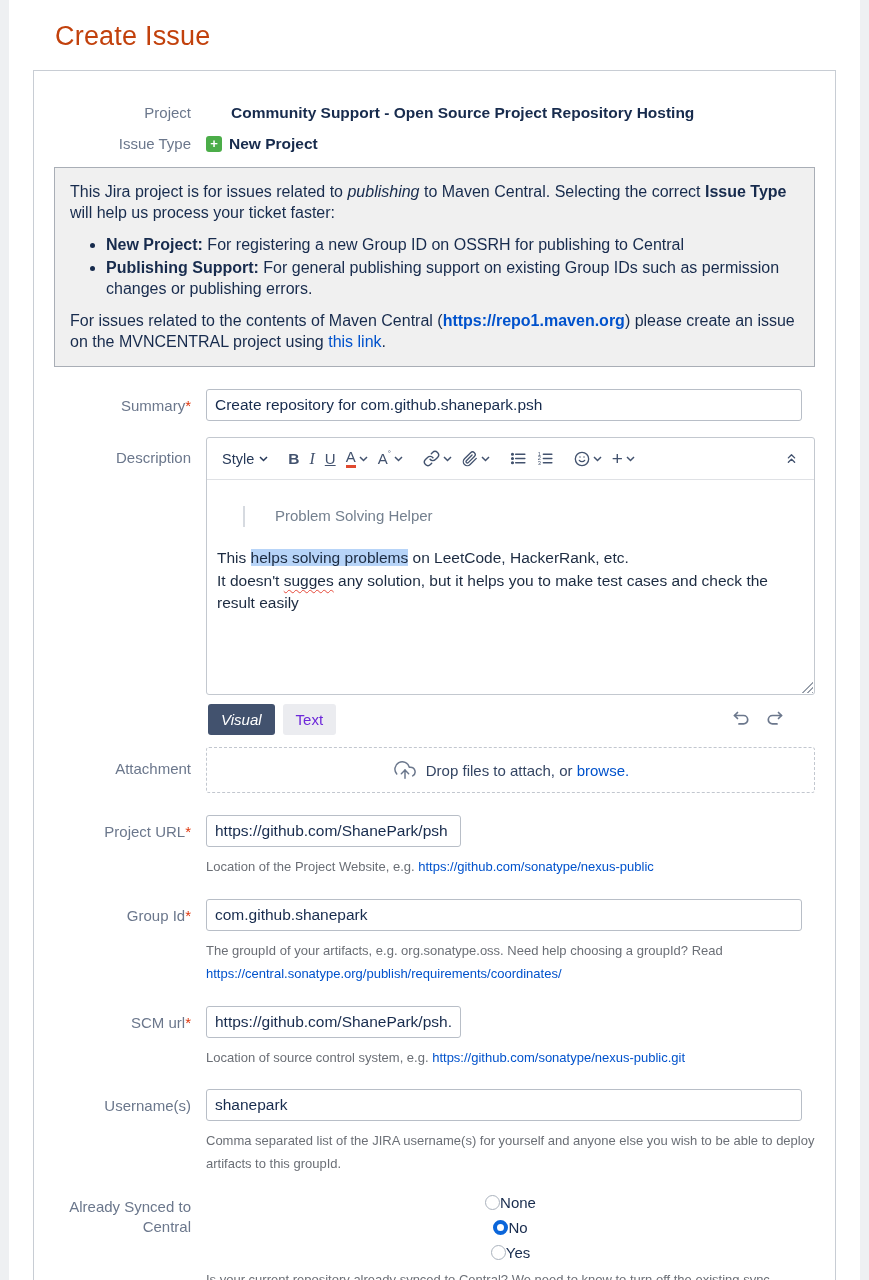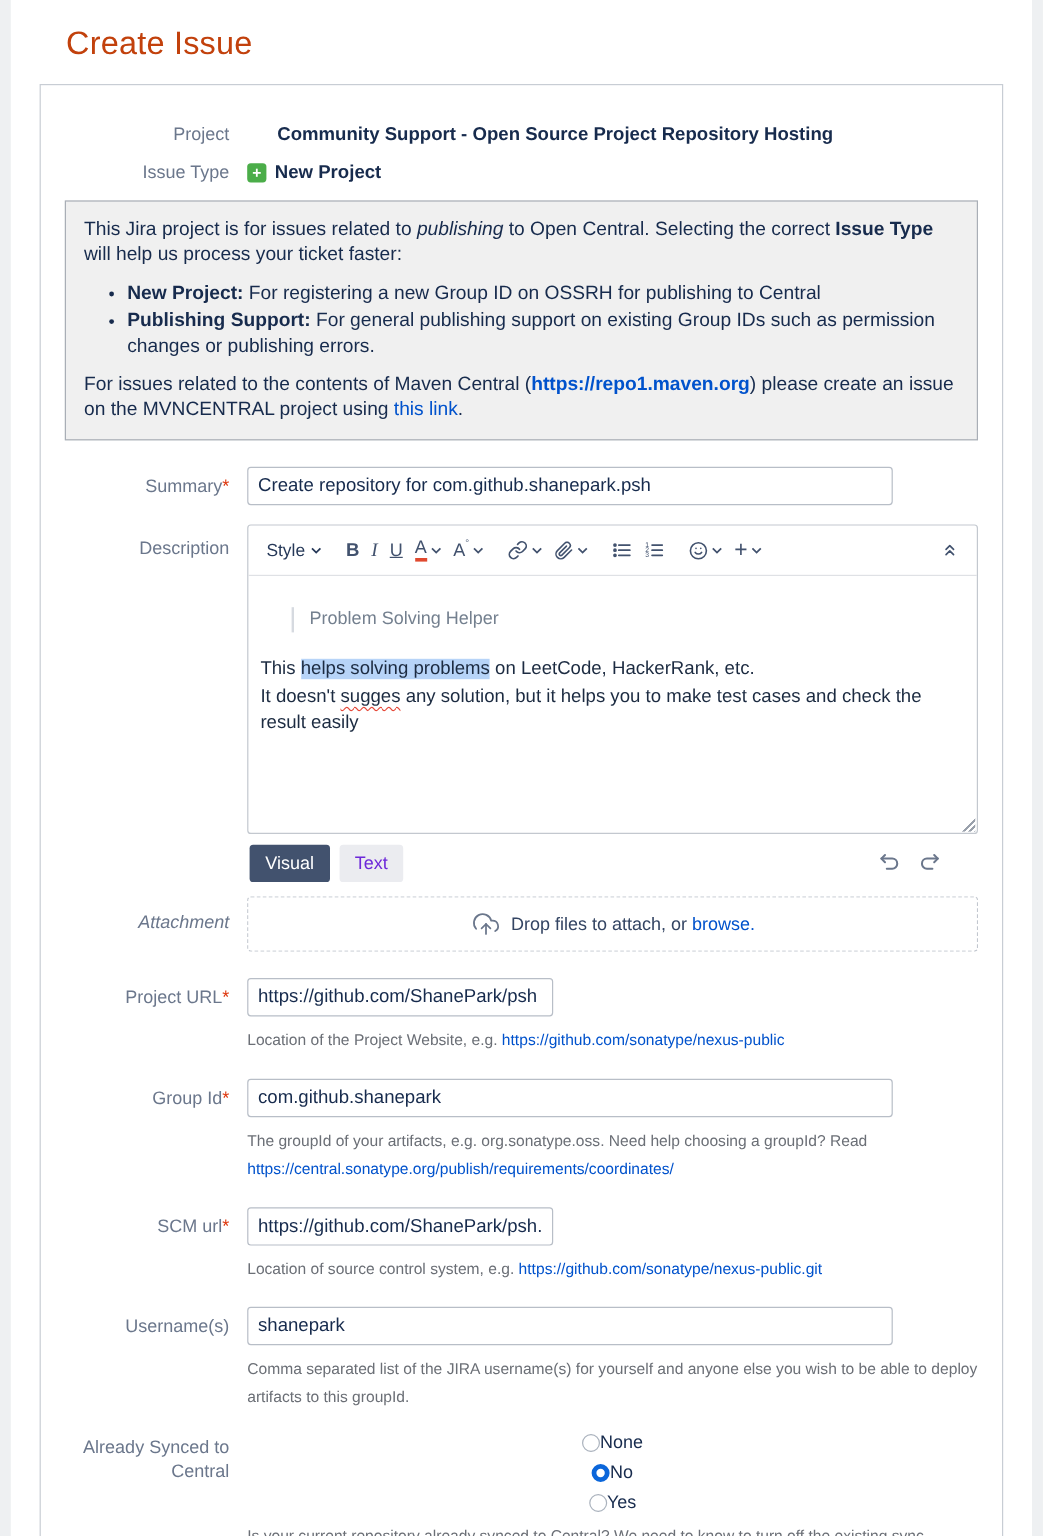--- a/index.html
+++ b/index.html
@@ -21,49 +21,49 @@
   .info-box{background:#f0f0f0;border:1px solid #a9aeb6;padding:13px 15px 14px;margin:4px 0 22px;font-size:16px;line-height:1.32;color:#172b4d;}
   .info-box em{font-style:italic;}
   .info-box strong{font-weight:700;}
   .info-box ul{margin:11px 0 11px 0;padding-left:36px;}
   .info-box li{margin-bottom:2px;}
   a.link{color:#0052cc;text-decoration:none;cursor:pointer;}
   a.link.bold{font-weight:700;}
 
   
   .text-input{border:1px solid #b8bec7;border-radius:3px;padding:6px 8px;font-size:15.5px;font-family:inherit;color:#172b4d;background:#fff;height:32px;}
-  .w-wide{width:538px;}
+  .w-wide{width:596px;}
   .w-narrow{width:255px;}
   .help{margin-top:9px;font-size:13px;color:#6b6f76;line-height:1.75;max-width:630px;}
   .help a.link{font-size:13px;}
 
   
   .editor{width:100%;max-width:632px;}
   .editor-box{border:1px solid #c3c8cf;border-radius:3px;background:#fff;}
   .editor-toolbar{display:flex;align-items:center;height:42px;padding:0 10px;border-bottom:1px solid #dfe1e5;color:#42526e;}
   .tb{background:none;border:none;color:#42526e;font-family:Liberation Sans, sans-serif;font-size:15px;display:inline-flex;align-items:center;gap:3px;padding:4px 5px;cursor:pointer;}
   .tb svg{display:block;}
   .tb.g{margin-left:10px;}
   .tb-style{font-size:14.5px;color:#253858;gap:5px;}
   .tb-b{font-weight:700;font-size:15.5px;}
   .tb-i{font-style:italic;font-family:"Liberation Serif","DejaVu Serif",serif;font-size:16px;}
   .tb-u{text-decoration:underline;}
   .color-a{border-bottom:3px solid #e0492f;line-height:1.05;font-size:15px;}
   .fmt-a{font-size:15px;line-height:1.05;}
   .fmt-a sup{font-size:8px;position:relative;top:-2px;}
   .tb-right{margin-left:auto;}
   .editor-content{position:relative;min-height:214px;padding:12px 10px 14px;font-size:15.5px;line-height:1.38;color:#1c2b41;cursor:text;}
-  .quote{margin:14px 0 20px 26px;padding-left:13px;border-left:2px solid #d6dae0;color:#74808f;font-size:15px;}
+  .quote{margin:14px 0 20px 26px;padding-left:30px;border-left:2px solid #d6dae0;color:#74808f;font-size:15px;}
   .editor-content p{margin:0 0 2px;}
   .hl{background:#b7d4f8;}
   .misspell{text-decoration-line:underline;text-decoration-style:wavy;text-decoration-color:#e5493a;text-decoration-thickness:1px;text-underline-offset:3px;}
   .resize-handle{position:absolute;right:1px;bottom:1px;width:12px;height:12px;clip-path:polygon(100% 0,100% 100%,0 100%);background:repeating-linear-gradient(135deg,transparent 0 2px,#99a0ab 2px 3.5px);cursor:nwse-resize;}
   .editor-footer{display:flex;align-items:center;padding:9px 2px 2px;gap:8px;}
   .mode-btn{border:none;border-radius:3px;font-family:inherit;font-size:15px;padding:7px 13px;cursor:pointer;background:#ebecf0;color:#6d28d9;}
-  .mode-btn.active{background:#42526e;color:#fff;}
+  .mode-btn.active{background:#42526e;color:#fff;font-style:italic;}
   .hist{background:none;border:none;color:#6b778c;padding:2px;cursor:pointer;}
   .hist-wrap{margin-left:auto;display:flex;gap:10px;padding-right:28px;}
 
   
   .dropzone{border:1.5px dashed #c2c7cf;border-radius:3px;height:46px;display:flex;align-items:center;justify-content:center;gap:8px;font-size:15px;color:#344563;cursor:pointer;max-width:632px;}
   .dropzone svg{color:#6b778c;}
 
   
   .radio-group{padding-top:4px;}
   .radio-row{display:flex;align-items:center;gap:0;margin-bottom:8px;cursor:pointer;font-size:15px;color:#172b4d;justify-content:center;}
@@ -85,21 +85,21 @@
 
     <div class="row" style="margin-bottom:12px;">
       <div class="flabel plain">Issue Type</div>
       <div class="value-strong issue-type-value">
         <span class="type-icon">+</span>
         <span>New Project</span>
       </div>
     </div>
 
     <div class="info-box">
-      <p><span>This Jira project is for issues related to </span><em>publishing</em><span> to Open Central. Selecting the correct </span><strong>Issue Type</strong><span> will help us process your ticket faster:</span></p>
+      <p><span>This Jira project is for issues related to </span><em>publishing</em><span> to Maven Central. Selecting the correct </span><strong>Issue Type</strong><span> will help us process your ticket faster:</span></p>
       <ul>
         <li><strong>New Project:</strong><span> For registering a new Group ID on OSSRH for publishing to Central</span></li>
         <li><strong>Publishing Support:</strong><span> For general publishing support on existing Group IDs such as permission changes or publishing errors.</span></li>
       </ul>
       <p><span>For issues related to the contents of Maven Central (</span><a class="link bold">https://repo1.maven.org</a><span>) please create an issue on the MVNCENTRAL project using </span><a class="link">this link</a><span>.</span></p>
     </div>
 
     <div class="row" style="margin-bottom:16px;">
       <div class="flabel"><span>Summary</span><span class="req">*</span></div>
       <div><input class="text-input w-wide" type="text" value="Create repository for com.github.shanepark.psh" style=""></div>
@@ -210,21 +210,21 @@
             <button class="hist"><svg width="18" height="15" viewBox="0 0 18 15" fill="none" stroke="currentColor" stroke-width="1.7" stroke-linecap="round" stroke-linejoin="round">
                   <polyline points="13.5,1.5 16.5,4.5 13.5,7.5"></polyline>
                   <path d="M16.5 4.5 H7.5 a4.2 4.2 0 0 0 0 8.4 H12"></path>
                 </svg></button>
           </span>
         </div>
       </div>
     </div>
 
     <div class="row" style="margin-bottom:22px;">
-      <div class="flabel" style="padding-top:12px;font-style:italic;">Attachment</div>
+      <div class="flabel" style="padding-top:12px;">Attachment</div>
       <div class="dropzone">
         <svg width="26" height="22" viewBox="0 0 24 24" fill="none" stroke="currentColor" stroke-width="1.6" stroke-linecap="round" stroke-linejoin="round">
             <polyline points="16 16 12 12 8 16"></polyline>
             <line x1="12" y1="12" x2="12" y2="21"></line>
             <path d="M20.39 18.39A5 5 0 0 0 18 9h-1.26A8 8 0 1 0 3 16.3"></path>
           </svg>
         <span><span>Drop files to attach, or </span><a class="link">browse.</a></span>
       </div>
     </div>
 

